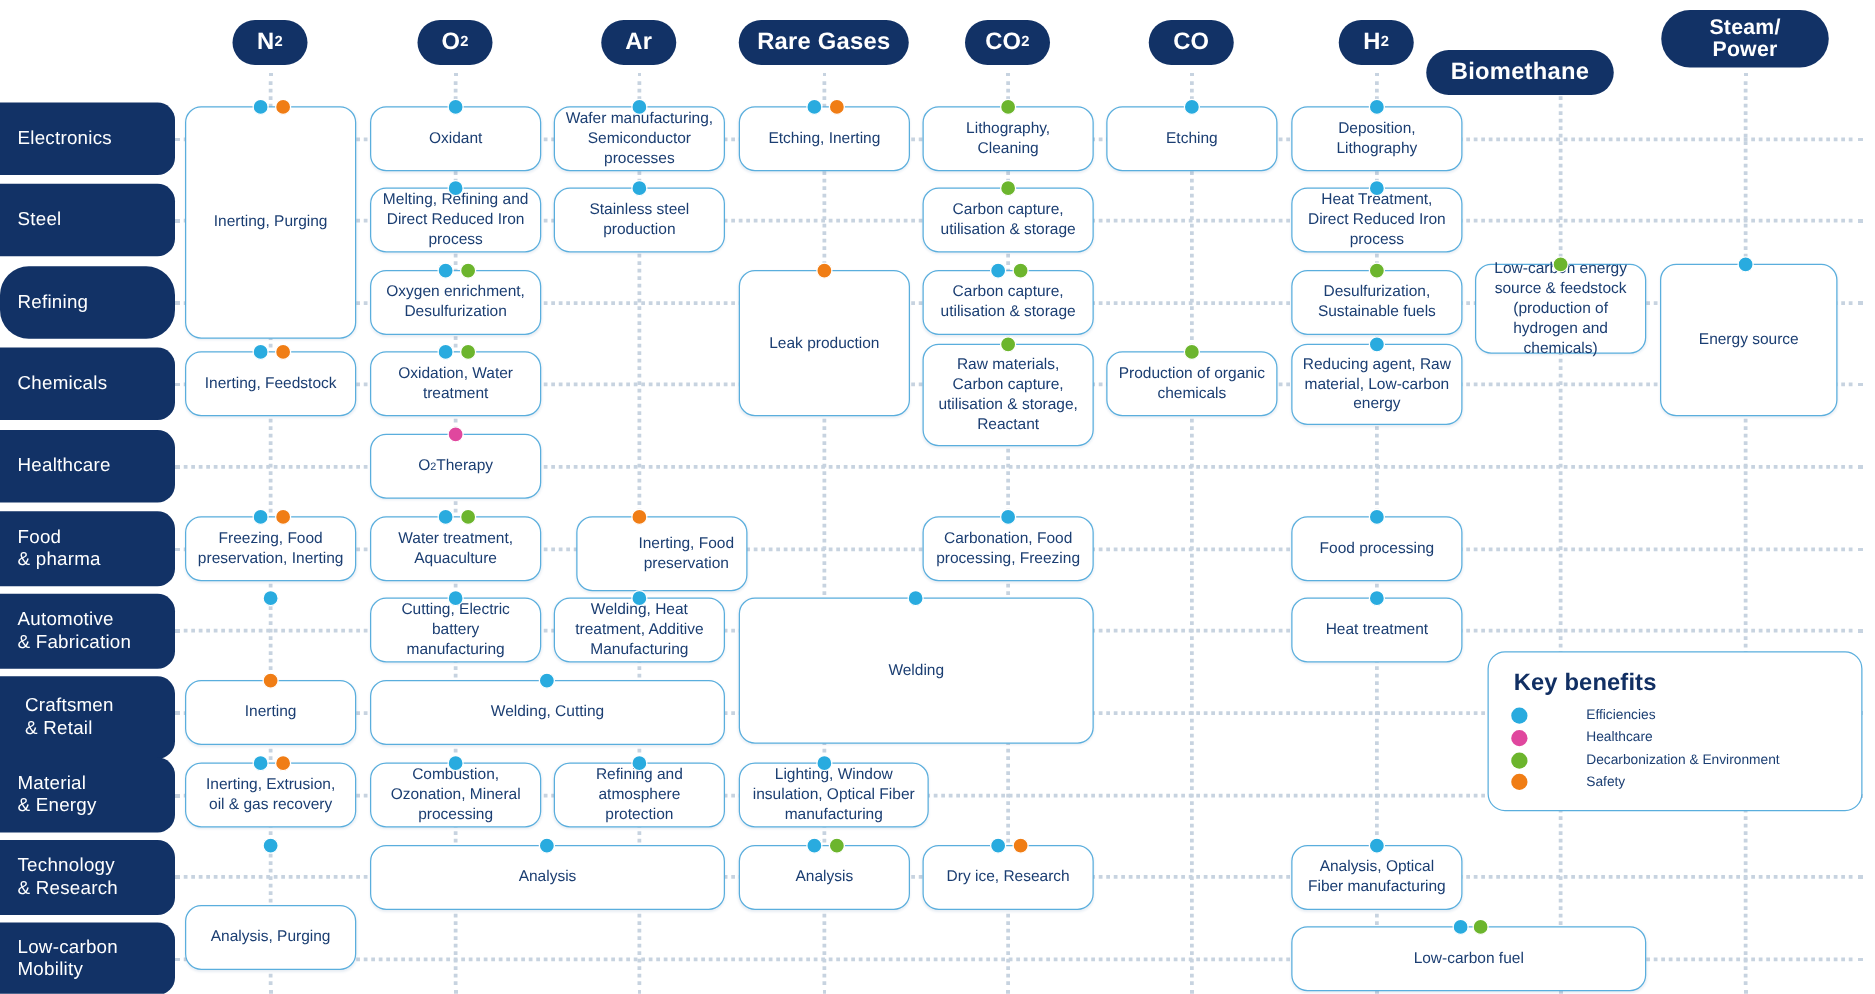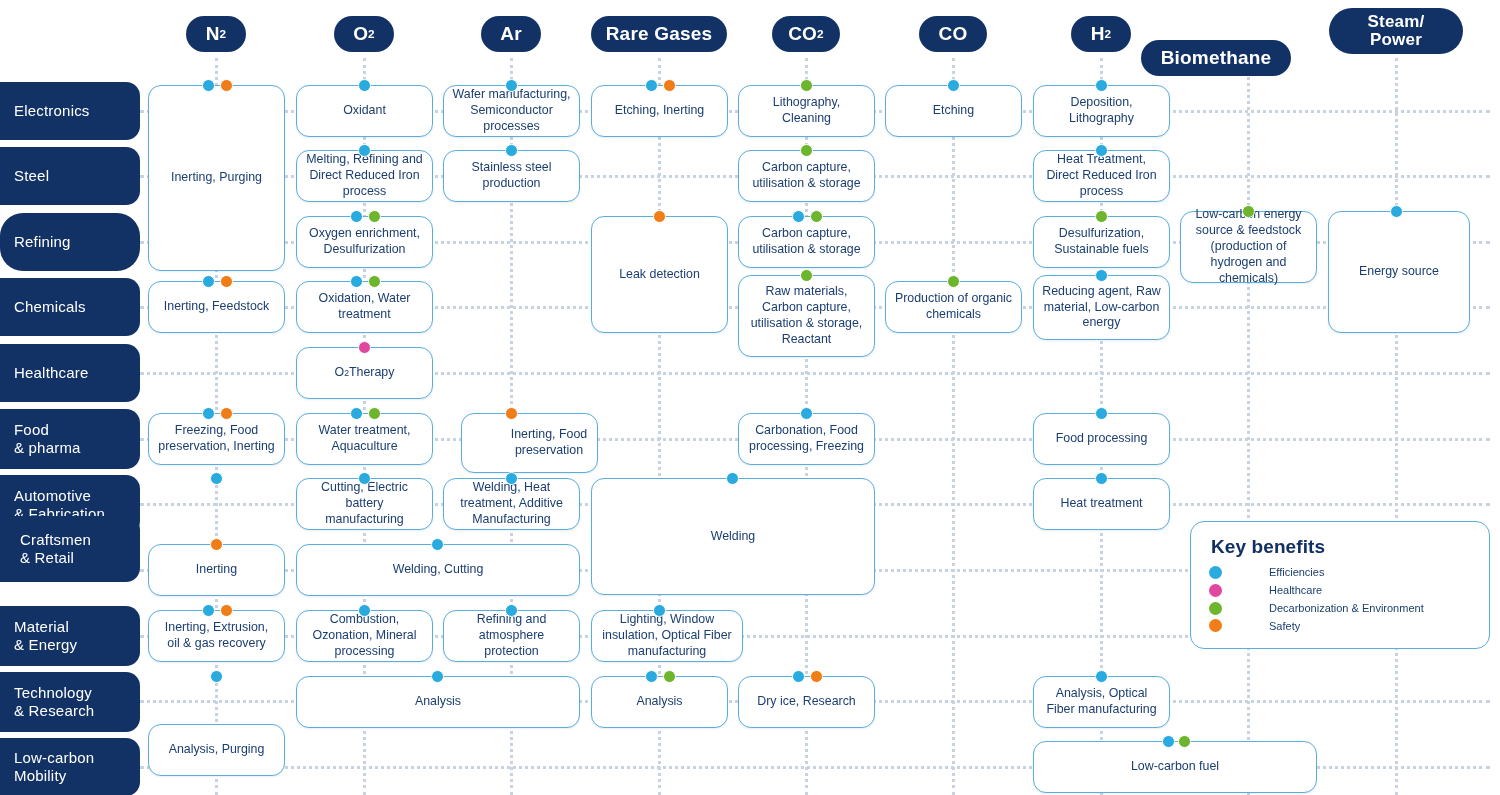--- a/index.html
+++ b/index.html
@@ -140,21 +140,21 @@
     <div class="pill two-line" style="left: 1329px; top: 8px; width: 134px; height: 46px;">Steam/<br>Power</div>
     <div class="sector" style="top: 82px; height: 58px; width: 140px; white-space: pre-line;">Electronics</div>
     <div class="sector" style="top: 147px; height: 58px; width: 140px; white-space: pre-line;">Steel</div>
     <div class="sector" style="top: 213px; height: 58px; width: 140px; white-space: pre-line; border-radius: 23px;">Refining</div>
     <div class="sector" style="top: 278px; height: 58px; width: 140px; white-space: pre-line;">Chemicals</div>
     <div class="sector" style="top: 344px; height: 58px; width: 140px; white-space: pre-line;">Healthcare</div>
     <div class="sector" style="top: 409px; height: 60px; width: 140px; white-space: pre-line;">Food
 &amp; pharma</div>
     <div class="sector" style="top: 475px; height: 60px; width: 140px; white-space: pre-line;">Automotive
 &amp; Fabrication</div>
-    <div class="sector" style="top: 516px; height: 66px; width: 140px; white-space: pre-line; padding-left: 20px;">Craftsmen
+    <div class="sector" style="top: 541px; height: 66px; width: 140px; white-space: pre-line; padding-left: 20px;">Craftsmen
 &amp; Retail</div>
     <div class="sector" style="top: 606px; height: 60px; width: 140px; white-space: pre-line;">Material
 &amp; Energy</div>
     <div class="sector" style="top: 672px; height: 60px; width: 140px; white-space: pre-line;">Technology
 &amp; Research</div>
     <div class="sector" style="top: 738px; height: 58px; width: 140px; white-space: pre-line;">Low-carbon
 Mobility</div>
     <div class="cell" style="left: 148px; top: 85px; width: 137px; height: 186px;">Inerting, Purging</div>
     <div class="dot d-eff" style="left: 201.5px; top: 78.5px;"></div>
     <div class="dot d-saf" style="left: 219.5px; top: 78.5px;"></div>
@@ -201,21 +201,21 @@
     <div class="dot d-eff" style="left: 504.5px; top: 143.5px;"></div>
     <div class="cell" style="left: 461px; top: 413px; width: 137px; height: 60px; padding-left: 47px;">Inerting, Food preservation</div>
     <div class="dot d-saf" style="left: 504.5px; top: 406.5px;"></div>
     <div class="cell" style="left: 443px; top: 478px; width: 137px; height: 52px;">Welding, Heat treatment, Additive Manufacturing</div>
     <div class="dot d-eff" style="left: 504.5px; top: 471.5px;"></div>
     <div class="cell" style="left: 443px; top: 610px; width: 137px; height: 52px;">Refining and atmosphere protection</div>
     <div class="dot d-eff" style="left: 504.5px; top: 603.5px;"></div>
     <div class="cell" style="left: 591px; top: 85px; width: 137px; height: 52px;">Etching, Inerting</div>
     <div class="dot d-eff" style="left: 644.5px; top: 78.5px;"></div>
     <div class="dot d-saf" style="left: 662.5px; top: 78.5px;"></div>
-    <div class="cell" style="left: 591px; top: 216px; width: 137px; height: 117px;">Leak detection</div>
+    <div class="cell" style="left: 591px; top: 216px; width: 137px; height: 117px;">Leak production</div>
     <div class="dot d-saf" style="left: 652.5px; top: 209.5px;"></div>
     <div class="cell" style="left: 591px; top: 478px; width: 284px; height: 117px;">Welding</div>
     <div class="dot d-eff" style="left: 725.5px; top: 471.5px;"></div>
     <div class="cell" style="left: 591px; top: 610px; width: 152px; height: 52px;">Lighting, Window insulation, Optical Fiber manufacturing</div>
     <div class="dot d-eff" style="left: 652.5px; top: 603.5px;"></div>
     <div class="cell" style="left: 591px; top: 676px; width: 137px; height: 52px;">Analysis</div>
     <div class="dot d-eff" style="left: 644.5px; top: 669.5px;"></div>
     <div class="dot d-dec" style="left: 662.5px; top: 669.5px;"></div>
     <div class="cell" style="left: 738px; top: 85px; width: 137px; height: 52px;">Lithography, Cleaning</div>
     <div class="dot d-dec" style="left: 799.5px; top: 78.5px;"></div>

